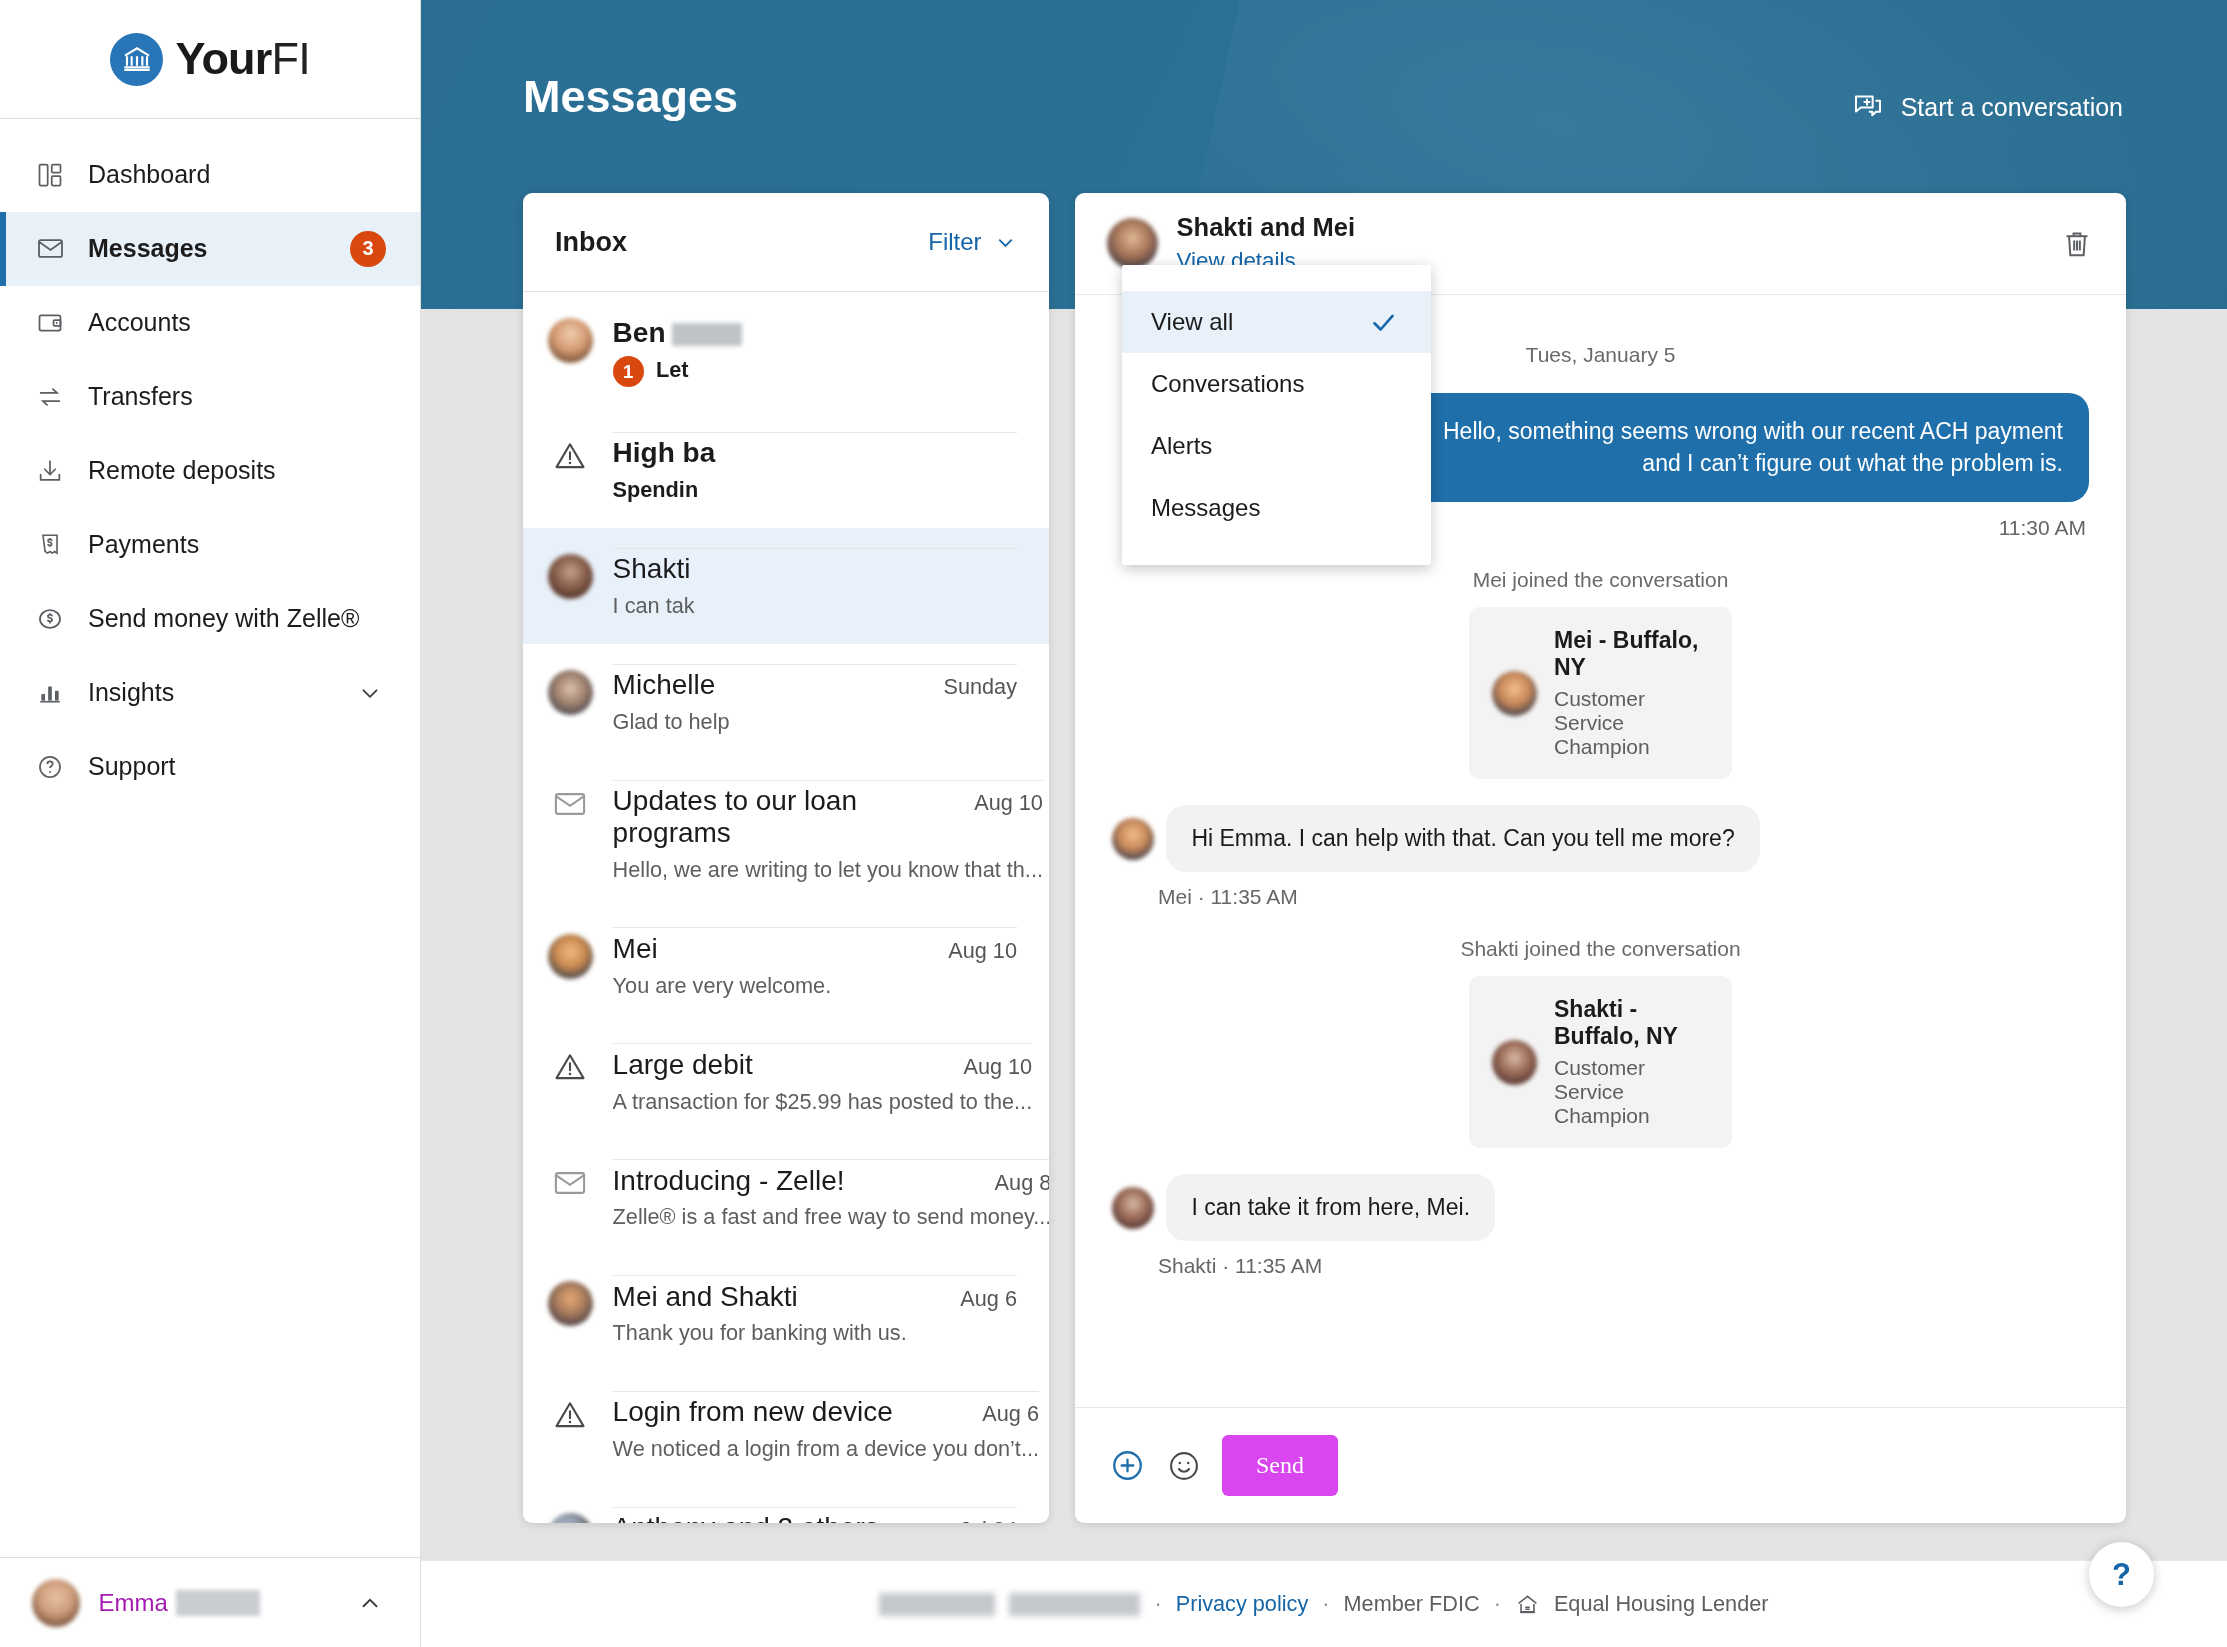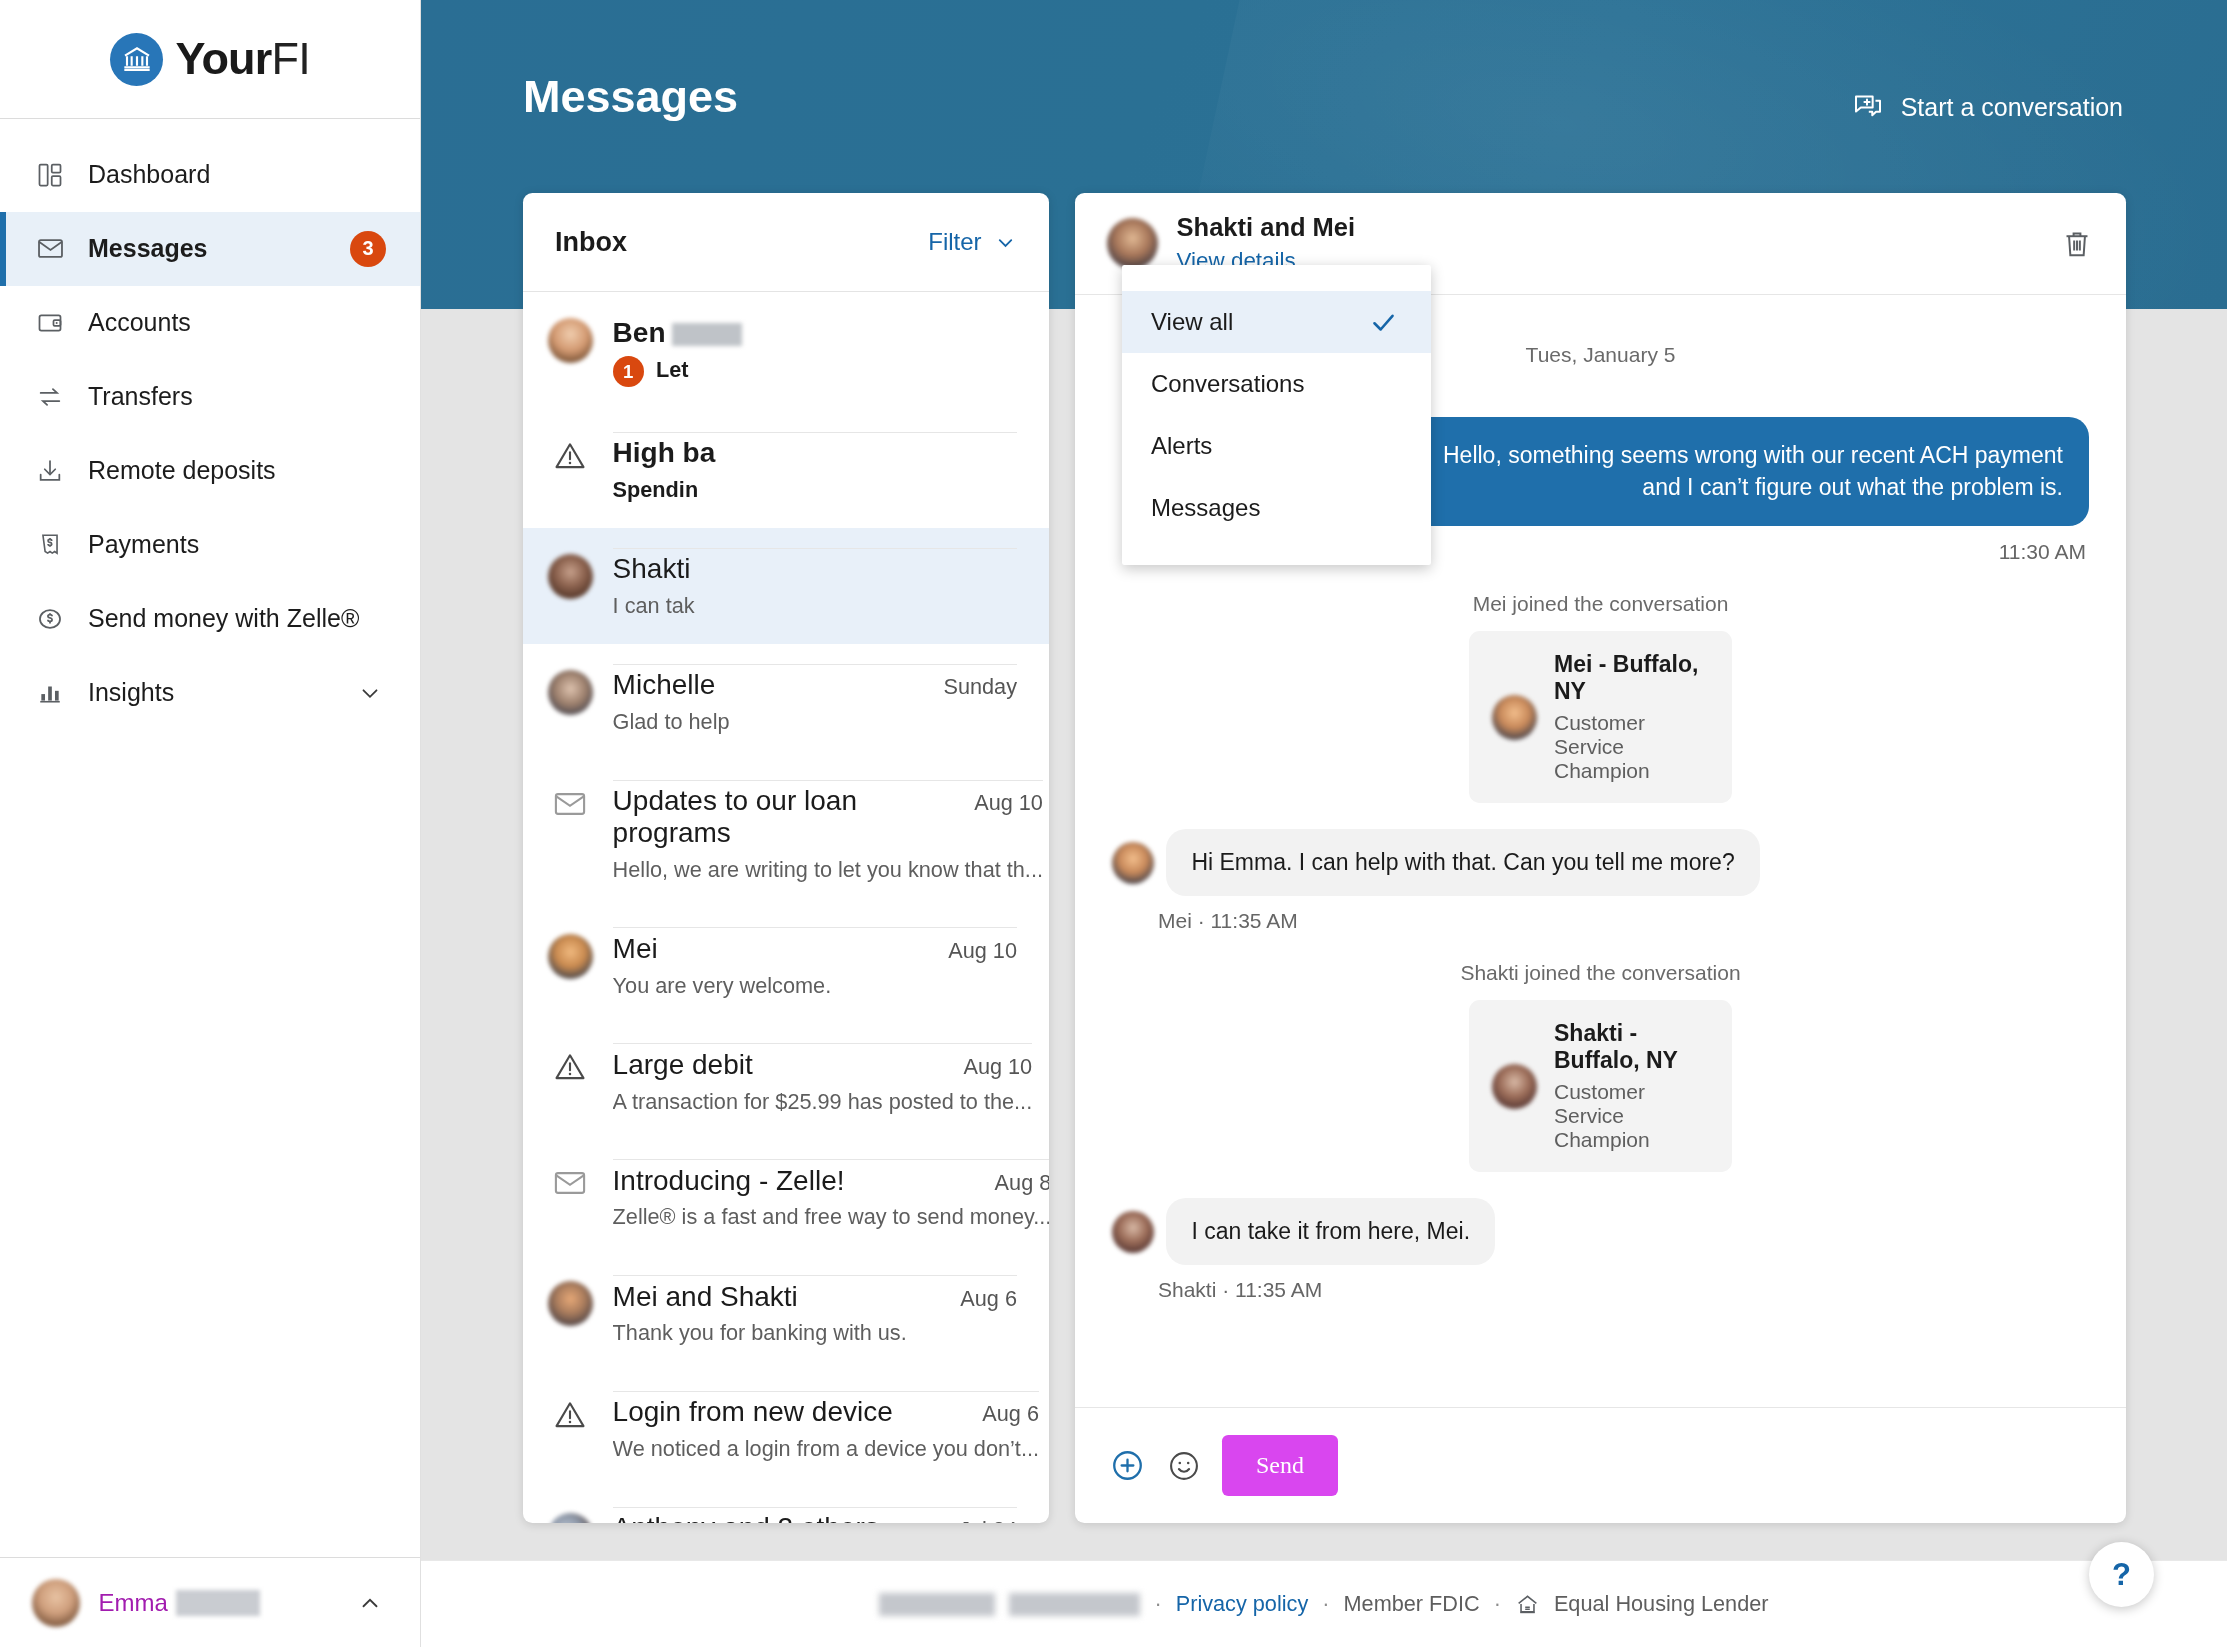--- a/index.html
+++ b/index.html
@@ -150,21 +150,21 @@
   .ch-meta { flex:1; }
   .ch-name { font-size: 25.5px; font-weight: 700; color: #1b1b1b; }
   .ch-link { font-size: 22.4px; color: #1565a8; margin-top: 6.2px; cursor:pointer; }
   .trash { cursor: pointer; }
 
   .thread { flex: 1; padding: 31px 37px 7.7px 37px; overflow: hidden; }
   .day-sep { text-align: center; font-size: 21px; color: #6a6a6a; margin: 17px 0 26px; }
   .bubble-out-wrap { display: flex; flex-direction: column; align-items: flex-end; }
   .bubble-out {
     background: #1f6fab; color: #fff; border-radius: 20px; padding: 21.7px 26px;
-    max-width: 72%; font-size: 23px; line-height: 1.42; text-align: right; margin-top: 24px;
+    max-width: 72%; font-size: 23px; line-height: 1.42; text-align: right;
   }
   .stamp-out { font-size: 21px; color: #666; margin-top: 14px; margin-right: 3.1px; }
   .join-note { text-align: center; font-size: 21px; color: #6a6a6a; margin: 28px 0 15.5px; }
   .agent-card {
     margin: 0 auto; width: 263px; background: #f3f3f3; border-radius: 10.8px;
     padding: 20px 23px; display: flex; align-items: center; max-width: 263px;
   }
   .agent-card .ac-av { width: 45px; height: 45px; border-radius: 50%; margin-right: 17px; filter: blur(2.3px); flex:0 0 45px; }
   .ac-av.mei { background: radial-gradient(circle at 50% 40%, #f2be8c 0%, #c8895a 42%, #4e474c 76%, #2c272b 100%); }
   .ac-av.shakti { background: radial-gradient(circle at 50% 40%, #d8b9a6 0%, #9c6d59 42%, #5a3a36 76%, #33232a 100%); }
@@ -312,20 +312,30 @@
             </svg>
         </span>
         <span class="nav-label">Insights</span>
         <span class="chev">
           <svg width="26" height="26" viewBox="0 0 24 24" fill="none" stroke="#3a3a3a" stroke-width="1.7" stroke-linecap="round">
               <path d="M6 9.5 12 15.5 18 9.5"></path>
             </svg>
         </span>
       </div>
 
+      <div class="nav-item">
+        <span class="nav-icon">
+          <svg width="28" height="28" viewBox="0 0 24 24" fill="none" stroke="#5b5f63" stroke-width="1.5">
+              <circle cx="12" cy="12" r="8.6"></circle>
+              <path d="M9.7 9.4c0-1.3 1-2.2 2.3-2.2s2.3.9 2.3 2.1c0 1.9-2.3 1.7-2.3 3.6"></path>
+              <circle cx="12" cy="16.2" r="0.85" fill="#5b5f63" stroke="none"></circle>
+            </svg>
+        </span>
+        <span class="nav-label">Support</span>
+      </div>
     </nav>
 
     <div class="user-area">
       <span class="user-avatar"></span>
       <span class="user-name">
           <span>Emma</span>
           <span class="redact"></span>
         </span>
       <span class="chev">
         <svg width="26" height="26" viewBox="0 0 24 24" fill="none" stroke="#3a3a3a" stroke-width="1.7" stroke-linecap="round">

